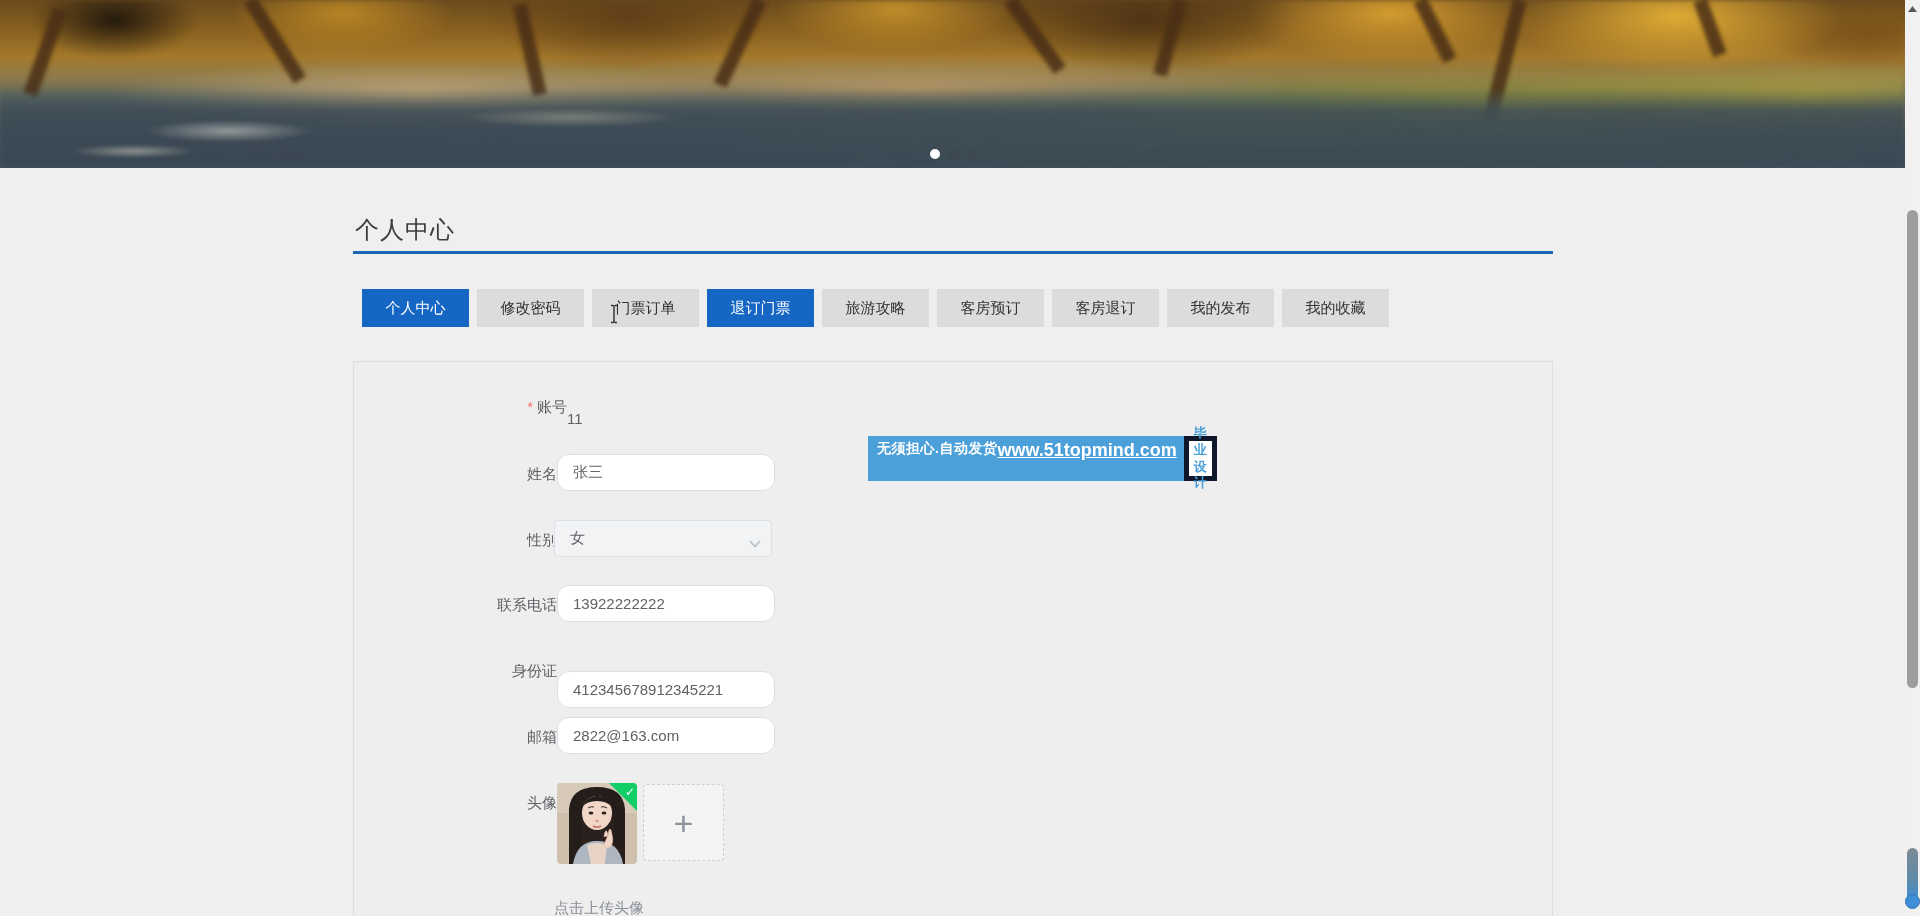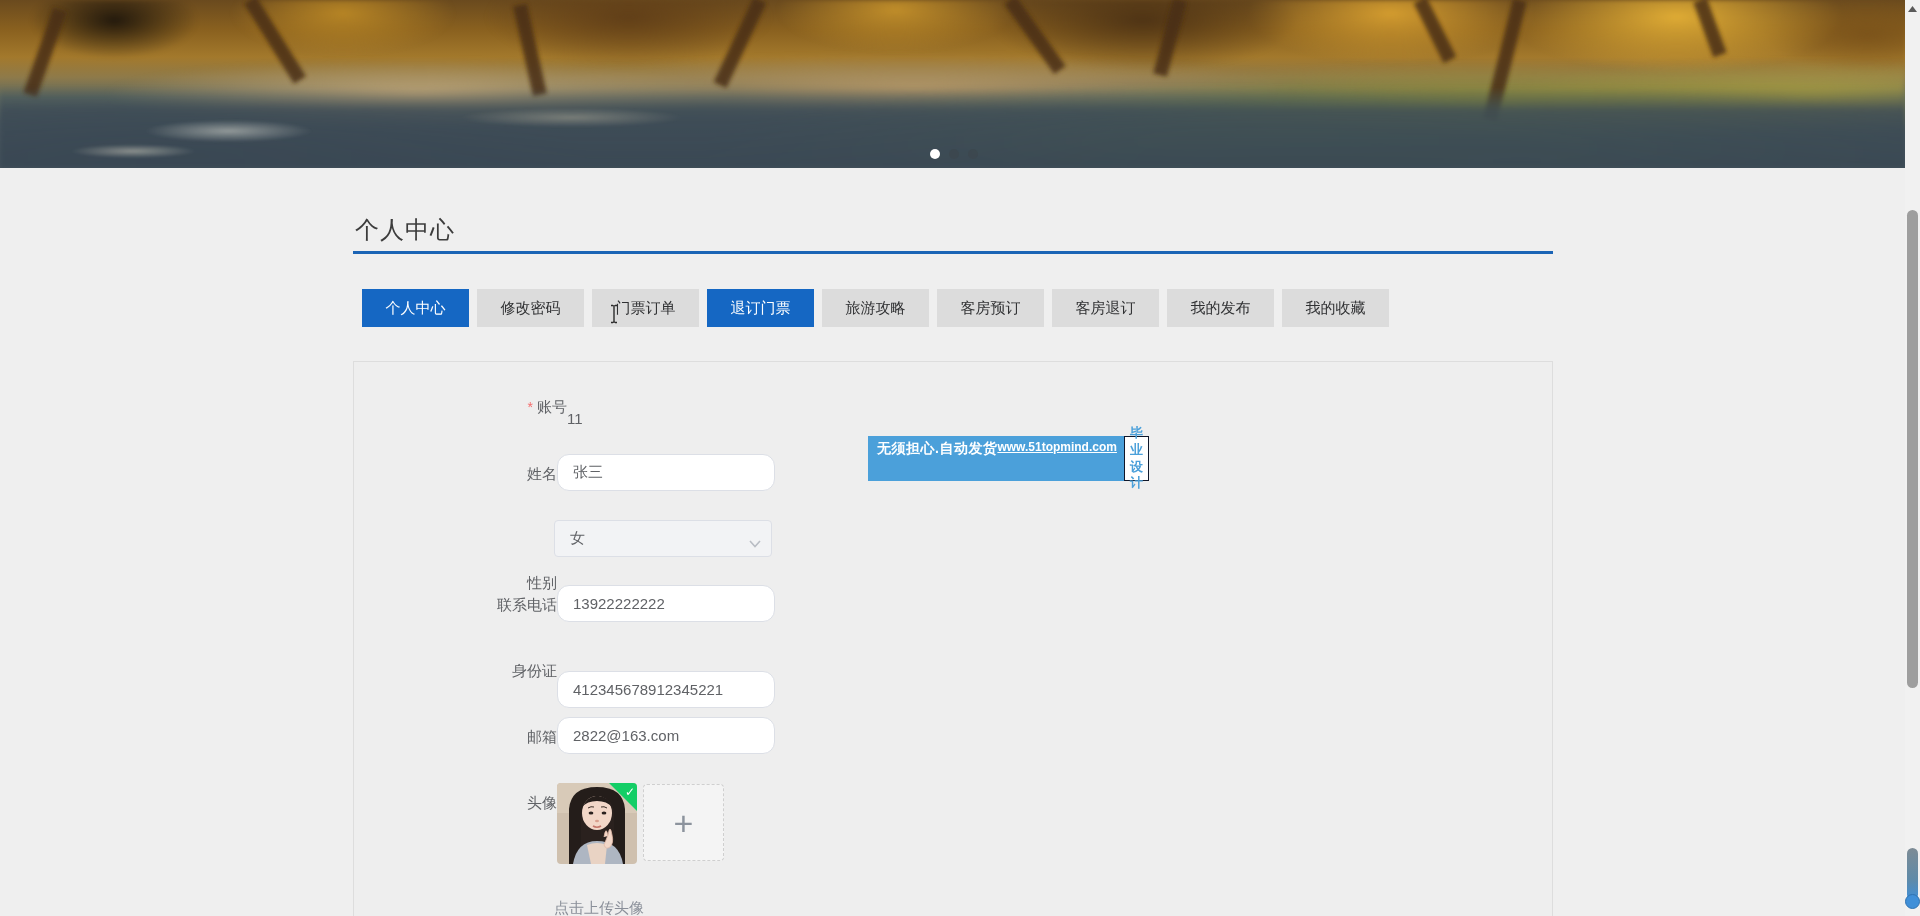--- a/index.html
+++ b/index.html
@@ -70,22 +70,22 @@
   .badge-check { position:absolute; right:2px; top:2px; color:#ffffff; font-size:12px; font-weight:bold; }
   .upload-box { position:absolute; left:289px; width:81px; height:77px; border:1px dashed #cfcfcf; border-radius:4px;
                 background:#f4f4f4; display:flex; align-items:center; justify-content:center; cursor:pointer; }
   .plus { color:#8c939d; font-size:34px; font-weight:200; line-height:1; }
   .upload-hint { position:absolute; left:200px; font-size:15px; color:#8a8f99; }
 
   
   .watermark { position:absolute; left:868px; top:436px; display:flex; width:186px; height:45px; cursor:pointer; }
   .wm-left { background:#4ba0da; color:#ffffff; padding:4px 7px 3px 9px; display:flex; flex-direction:row; justify-content:center; }
   .wm-l1 { font-size:14px; font-weight:bold; letter-spacing:.5px; white-space:nowrap; }
-  .wm-l2 { font-size:12px; font-weight:bold; text-decoration:underline; white-space:nowrap; }
-  .wm-badge { background:#ffffff; border:1px solid #0f172a; color:#4ba0da; font-size:13px; font-weight:bold;
+  .wm-l2 { font-size:18px; font-weight:bold; text-decoration:underline; white-space:nowrap; }
+  .wm-badge { background:#ffffff; border:5px solid #0f172a; color:#4ba0da; font-size:13px; font-weight:bold;
               display:flex; flex-direction:column; justify-content:center; padding:0 5px; line-height:1.3; }
 
   
   .scrollbar { position:absolute; right:0; top:0; width:15px; height:916px; background:#f1f1f1; }
   .sb-up { position:absolute; top:0; left:0; width:15px; height:18px; display:flex; align-items:center; justify-content:center; cursor:pointer; }
   .sb-up svg { display:block; }
   .sb-thumb { position:absolute; left:2px; top:210px; width:11px; height:478px; background:#9e9e9e; border-radius:6px; cursor:grab; }
   .sb-widget { position:absolute; left:2px; top:848px; width:11px; height:52px; border-radius:6px;
                background:linear-gradient(180deg,#7d8b95 0%, #5f8aa8 60%, #3f8fd8 100%); }
   .sb-knob { position:absolute; left:0px; top:894px; width:15px; height:15px; border-radius:50%; background:#3f8fd8; border:1px solid #2f72b0; }
@@ -148,21 +148,21 @@
     <div class="panel">
 
       <div class="form-label" style="left:21px; top:36px;">
         <span class="req">*</span><span>账号</span>
       </div>
       <div class="plain-value" style="top:48px;">11</div>
 
       <div class="form-label" style="left:11px; top:103px;">姓名</div>
       <input class="t-input" style="top: 92px;" type="text" value="张三">
 
-      <div class="form-label" style="left:11px; top:169px;margin-top:43px;">性别</div>
+      <div class="form-label" style="left:11px; top:169px;">性别</div>
       <div class="t-select" style="top:158px;">
         <span>女</span>
         <span class="chev">
           <svg width="12" height="8" viewBox="0 0 12 8">
               <polyline points="1,1 6,6.5 11,1" fill="none" stroke="#b9bdc4" stroke-width="1.6"></polyline>
             </svg>
         </span>
       </div>
 
       <div class="form-label" style="left:11px; top:234px;">联系电话</div>

